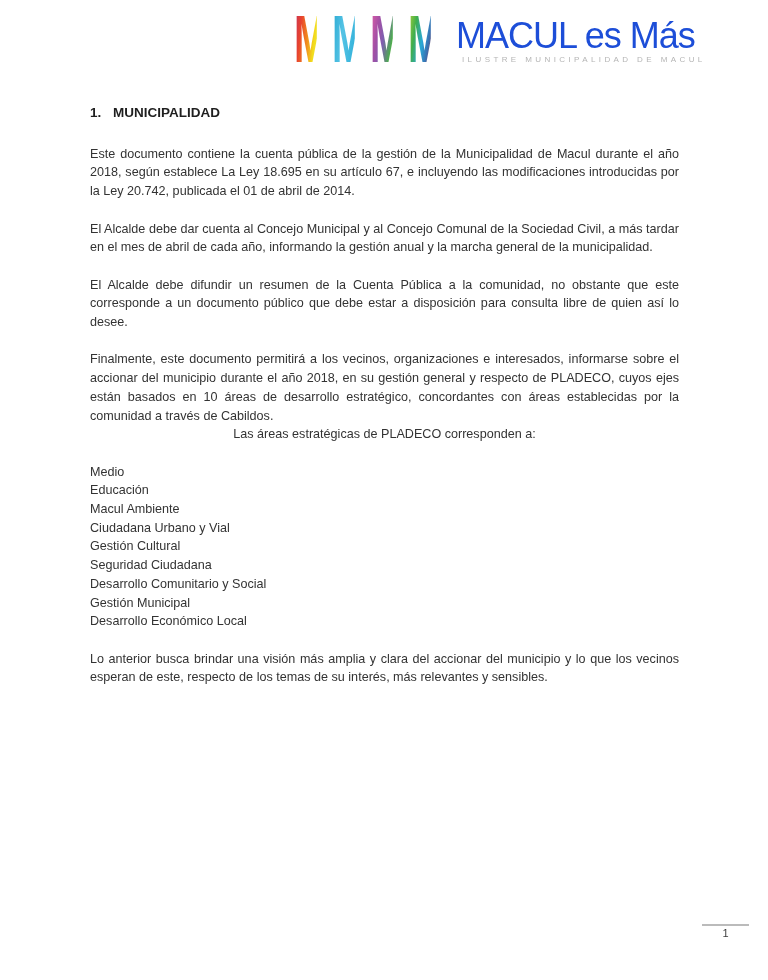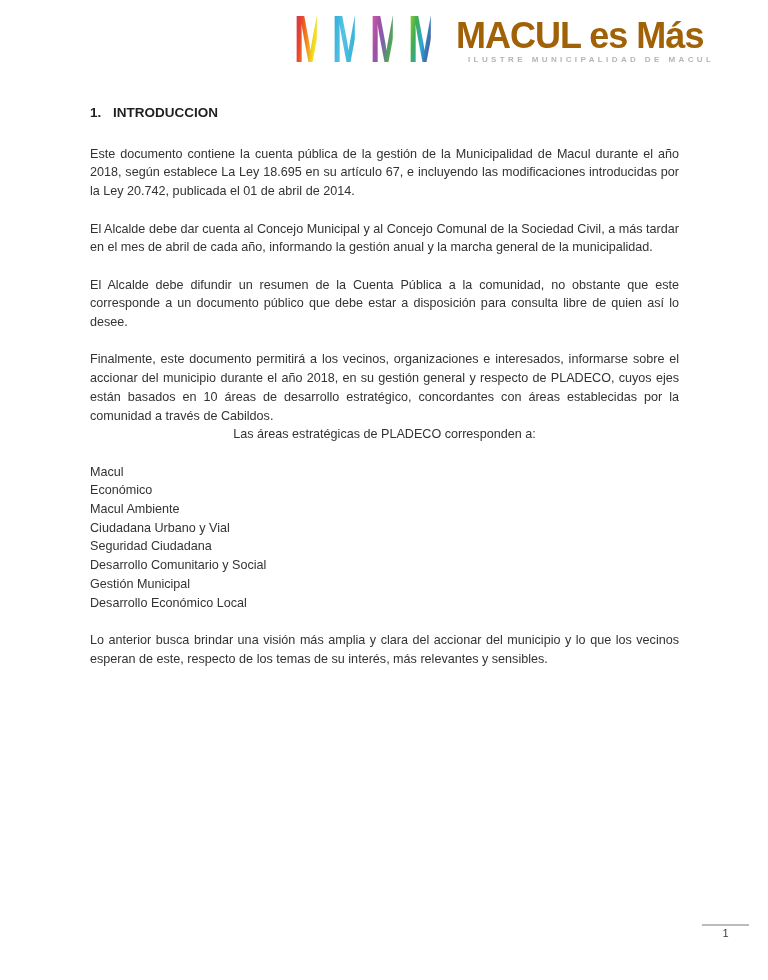--- a/index.html
+++ b/index.html
@@ -30,28 +30,28 @@
     -webkit-background-clip:text;
     color:transparent;
   }
   .m1 { background-image:linear-gradient(100deg,#c2315e 0%,#e8432e 28%,#f08b1d 55%,#f2dc1c 80%,#efe73a 100%); }
   .m2 { background-image:linear-gradient(100deg,#2aa9d2 0%,#55c3e5 45%,#2fb0d9 100%); }
   .m3 { background-image:linear-gradient(105deg,#e05fa8 0%,#a44fa5 32%,#7e5fb0 55%,#4daa52 82%,#9ccb3b 100%); }
   .m4 { background-image:linear-gradient(105deg,#aed136 0%,#3fae4d 30%,#2aa8d8 58%,#3a6fb0 80%,#c23b33 100%); }
   .logo-text { margin-left:10px; margin-top:8px; }
   .brand {
     font-size:36px; line-height:28px;
-    font-weight:700; letter-spacing:-1px;
-    color:#a16207;
+    font-weight:400; letter-spacing:-1px;
+    color:#1d4ed8;
     white-space:nowrap;
   }
   .brand-sub {
-    margin-top:5px; margin-left:12px;
+    margin-top:5px; margin-left:6px;
     font-size:8px; letter-spacing:3.4px;
-    font-weight:700;
+    font-weight:400;
     color:#b5b5b5;
     white-space:nowrap;
   }
 
   
   .content {
     position:absolute;
     top:104px; left:90px;
     width:589px;
     font-size:12.6px;
@@ -102,34 +102,35 @@
     </div>
     <div class="logo-text">
       <div class="brand">MACUL es Más</div>
       <div class="brand-sub">ILUSTRE MUNICIPALIDAD DE MACUL</div>
     </div>
   </header>
 
   <main class="content">
     <h1 class="heading">
       <span class="h-num">1.</span>
-      <span class="h-text">INTRODUCCION</span>
+      <span class="h-text">MUNICIPALIDAD</span>
     </h1>
 
     <p>Este documento contiene la cuenta pública de la gestión de la Municipalidad de Macul durante el año 2018, según establece La Ley 18.695 en su artículo 67, e incluyendo las modificaciones introducidas por la Ley 20.742, publicada el 01 de abril de 2014.</p>
     <p>El Alcalde debe dar cuenta al Concejo Municipal y al Concejo Comunal de la Sociedad Civil, a más tardar en el mes de abril de cada año, informando la gestión anual y la marcha general de la municipalidad.</p>
     <p>El Alcalde debe difundir un resumen de la Cuenta Pública a la comunidad, no obstante que este corresponde a un documento público que debe estar a disposición para consulta libre de quien así lo desee.</p>
     <p class="tight">Finalmente, este documento permitirá a los vecinos, organizaciones e interesados, informarse sobre el accionar del municipio durante el año 2018, en su gestión general y respecto de PLADECO, cuyos ejes están basados en 10 áreas de desarrollo estratégico, concordantes con áreas establecidas por la comunidad a través de Cabildos.</p>
     <p class="lead-in">Las áreas estratégicas de PLADECO corresponden a:</p>
 
     <ul class="areas">
-      <li>Macul</li>
-      <li>Económico</li>
+      <li>Medio</li>
+      <li>Educación</li>
       <li>Macul Ambiente</li>
       <li>Ciudadana Urbano y Vial</li>
+      <li>Gestión Cultural</li>
       <li>Seguridad Ciudadana</li>
       <li>Desarrollo Comunitario y Social</li>
       <li>Gestión Municipal</li>
       <li>Desarrollo Económico Local</li>
     </ul>
 
     <p>Lo anterior busca brindar una visión más amplia y clara del accionar del municipio y lo que los vecinos esperan de este, respecto de los temas de su interés, más relevantes y sensibles.</p>
   </main>
 
   <div class="footer-rule"></div>

